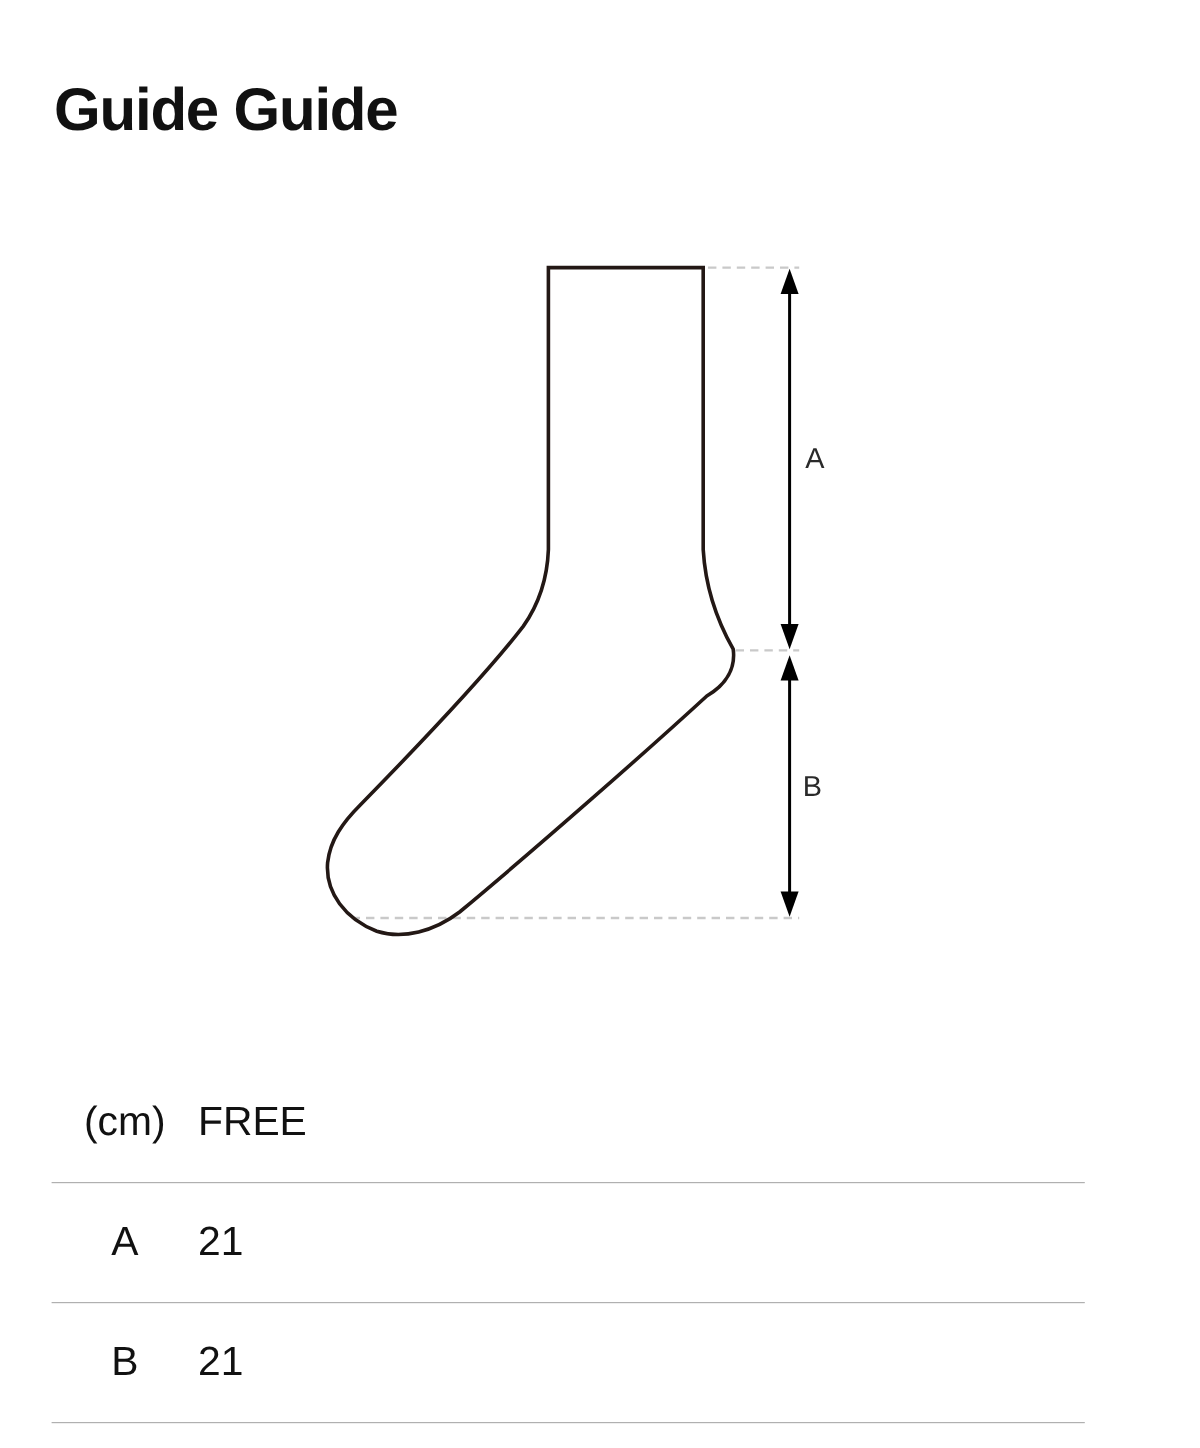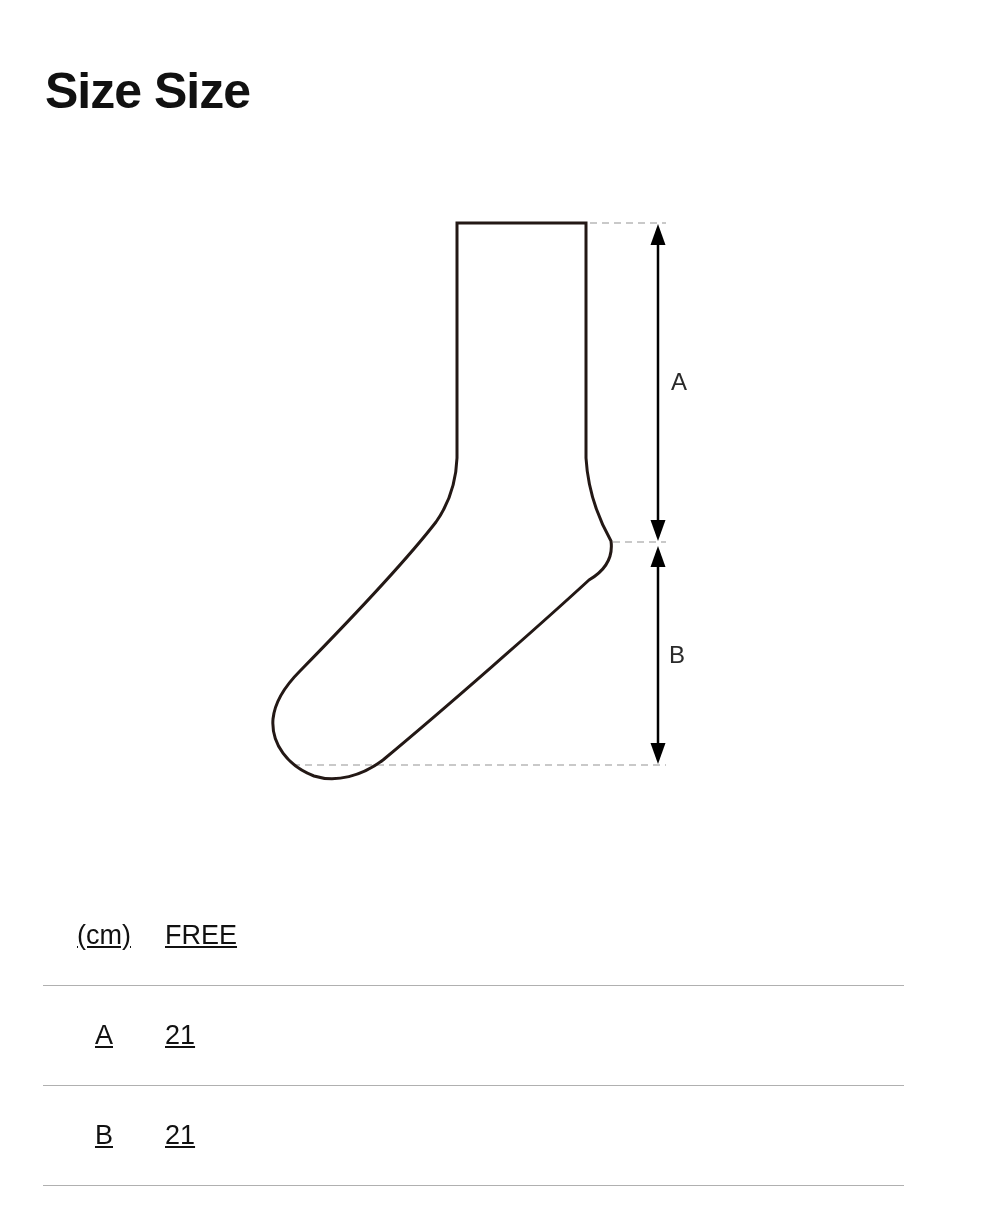--- a/index.html
+++ b/index.html
@@ -42,40 +42,39 @@
     position: absolute;
     left: 43px;
     top: 886px;
     width: 861px;
   }
   .size-table .row {
     display: flex;
     align-items: center;
     height: 100px;
     border-bottom: 1px solid #b0b0b0;
-    font-size: 27px;
+    font-size: 34px;
     color: #111111;
-    text-decoration: underline;
   }
   .size-table .row.header { border-bottom: 1px solid #b0b0b0; }
   .size-table .col-label {
     width: 122px;
     text-align: center;
   }
   .size-table .col-value {
     width: 216px;
     text-align: left;
   }
 </style>
 </head>
 <body>
 
 <div class="page">
 
-  <h1 class="page-title">Size Size</h1>
+  <h1 class="page-title">Guide Guide</h1>
 
   <svg class="diagram-svg" viewBox="0 0 1000 900" xmlns="http://www.w3.org/2000/svg" aria-hidden="true">
 
     <g stroke="#c9c9c9" stroke-width="2" stroke-dasharray="7 5" fill="none">
       <path d="M590,223 H666"></path>
       <path d="M613,542 H666"></path>
       <path d="M293,765 H666"></path>
     </g>
 
     <path d="M457,223

